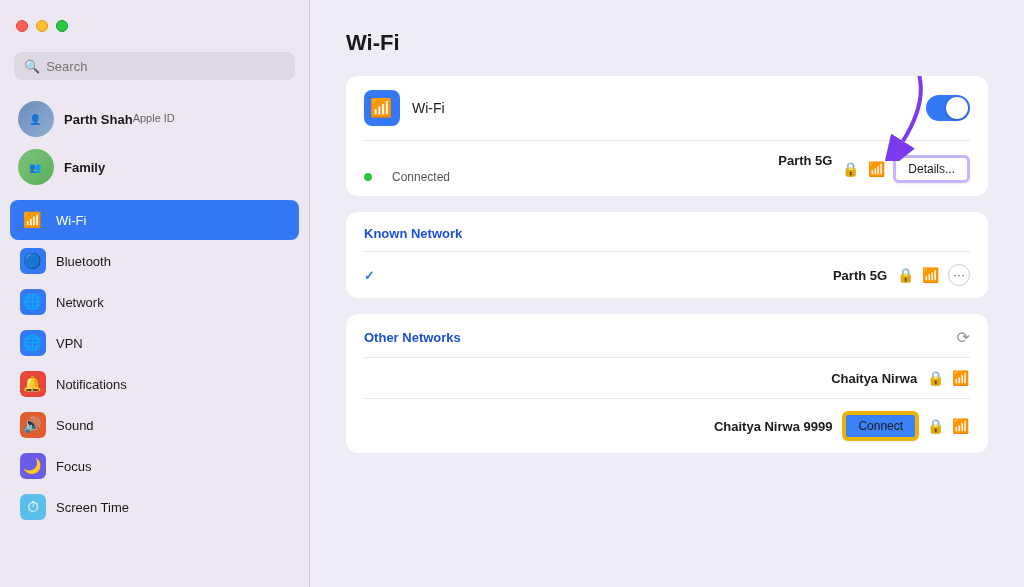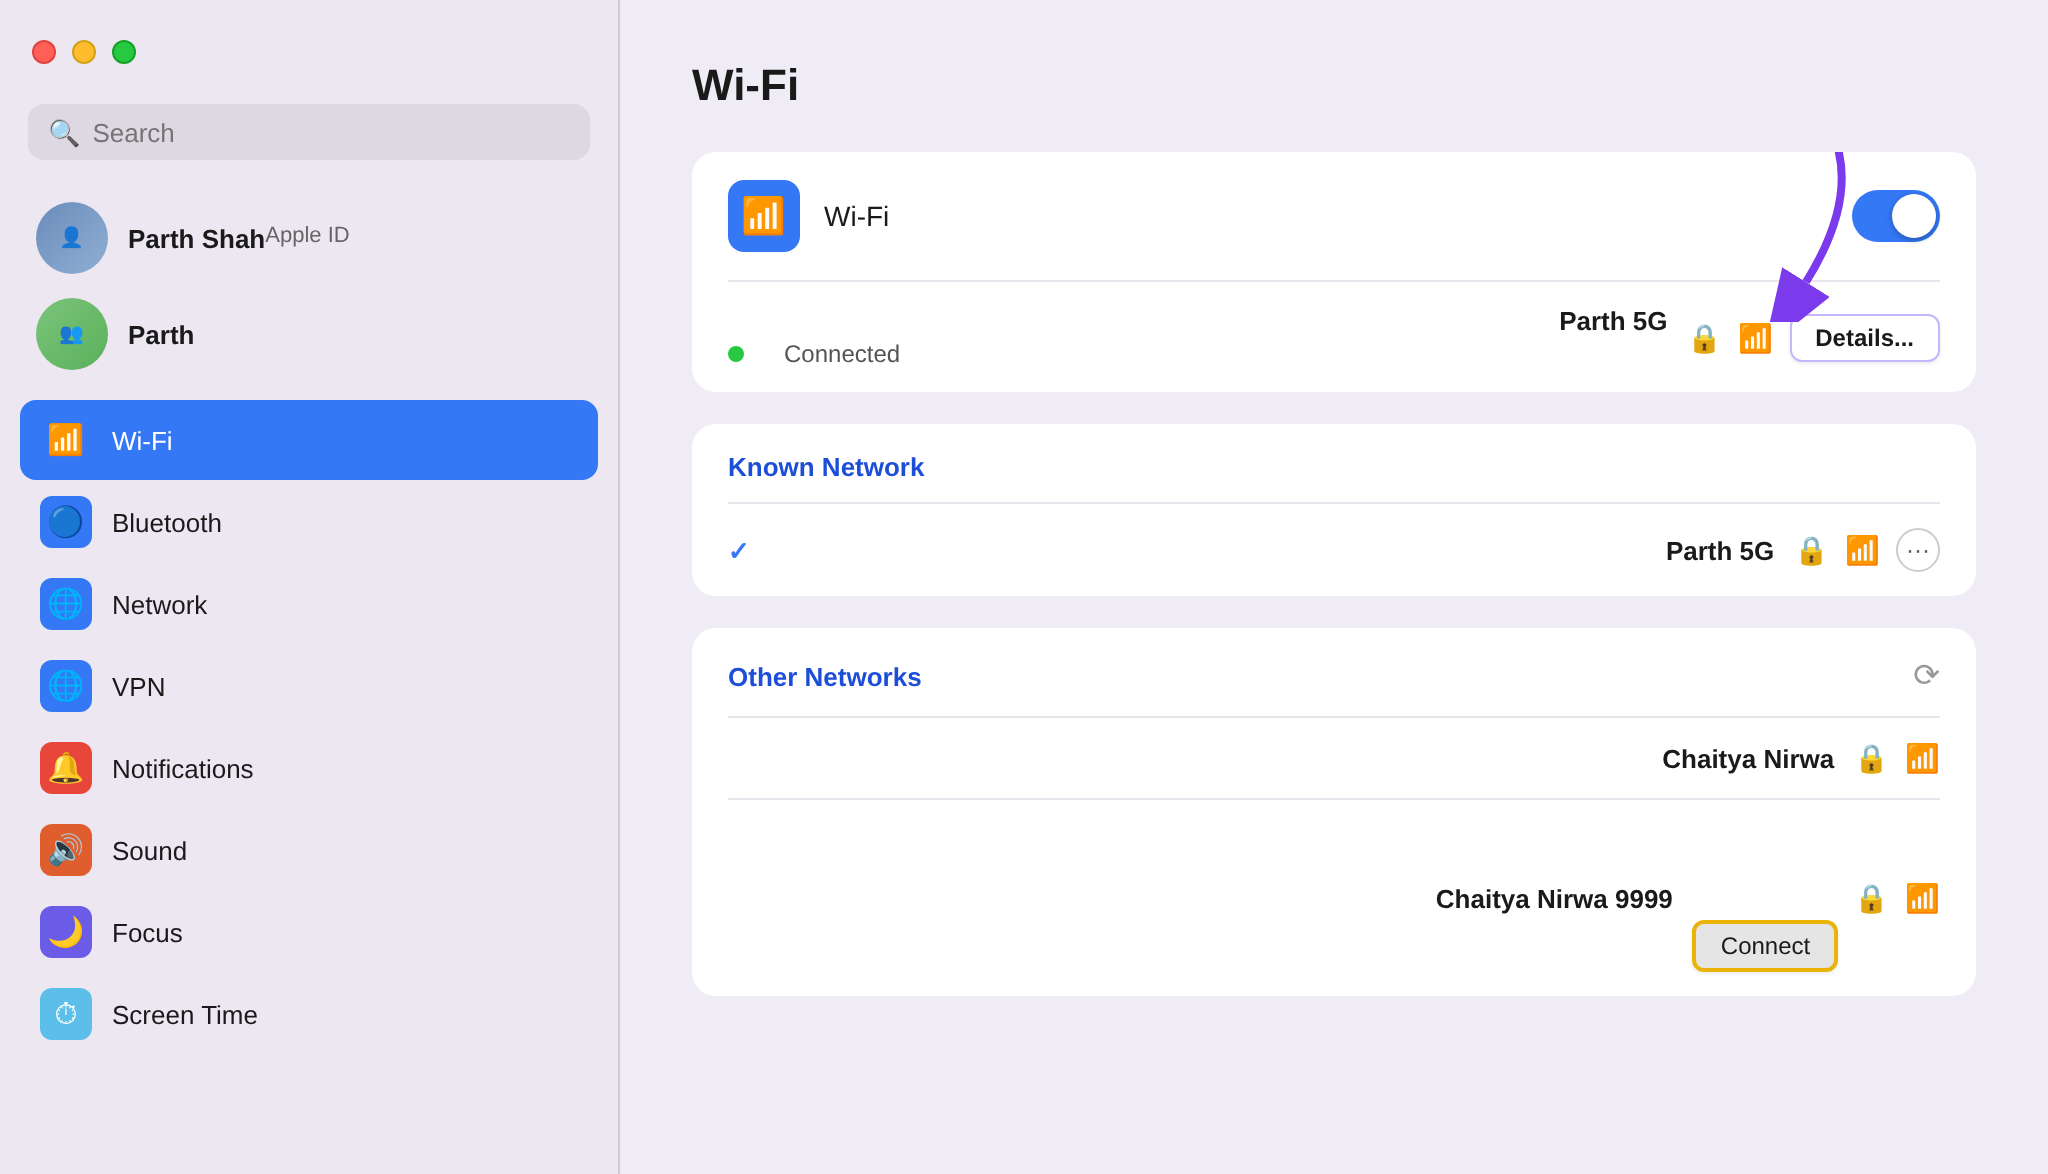--- a/index.html
+++ b/index.html
@@ -274,28 +274,27 @@
       gap: 8px;
     }
 
     .icon-char {
       font-size: 14px;
       color: #555;
     }
 
     .details-btn {
       background: white;
-      border: 1px solid #c4b5fd;
+      border: 3px solid #c4b5fd;
       border-radius: 6px;
       padding: 4px 12px;
       font-size: 12px;
       cursor: pointer;
       color: #1a1a1a;
       box-shadow: 0 1px 2px rgba(0,0,0,0.08);
-      font-weight: bold;
     }
 
     .section-header {
       font-size: 13px;
       font-weight: 700;
       color: #1d4ed8;
       padding: 14px 18px 10px 18px;
     }
 
     .check-mark {
@@ -323,29 +322,28 @@
       font-size: 16px;
       color: #999;
       animation: spin 1s linear infinite;
     }
     @keyframes spin {
       from { transform: rotate(0deg); }
       to { transform: rotate(360deg); }
     }
 
     .connect-btn {
-      background: #e5e5e5;
-      border: 2px solid #eab308;
+      background: #3b82f6;
+      border: 4px solid #eab308;
       border-radius: 6px;
       padding: 4px 12px;
       font-size: 12px;
       cursor: pointer;
       color: #1a1a1a;
       box-shadow: 0 1px 2px rgba(0,0,0,0.08);
-      margin-top: 48px;
     }
 
     
     .icon-wifi { background: #3478f6; }
     .icon-bluetooth { background: #3478f6; }
     .icon-network { background: #3478f6; }
     .icon-vpn { background: #3478f6; }
     .icon-notifications { background: #e8463a; }
     .icon-sound { background: #e05e2e; }
     .icon-focus { background: #6b5ce7; }
@@ -388,21 +386,21 @@
       <div class="user-item">
         <div class="avatar parth-avatar">👤</div>
         <div class="user-info">
           <span class="user-name">Parth Shah</span>
           <span class="user-subtitle">Apple ID</span>
         </div>
       </div>
       <div class="user-item">
         <div class="avatar family-av">👥</div>
         <div class="user-info">
-          <span class="user-name">Parth</span>
+          <span class="user-name">Family</span>
         </div>
       </div>
     </div>
 
     <div class="sidebar-nav">
       <div class="nav-item active">
         <div class="nav-icon icon-wifi" style="color:white;">📶</div>
         <span class="nav-label">Wi-Fi</span>
       </div>
       <div class="nav-item">

